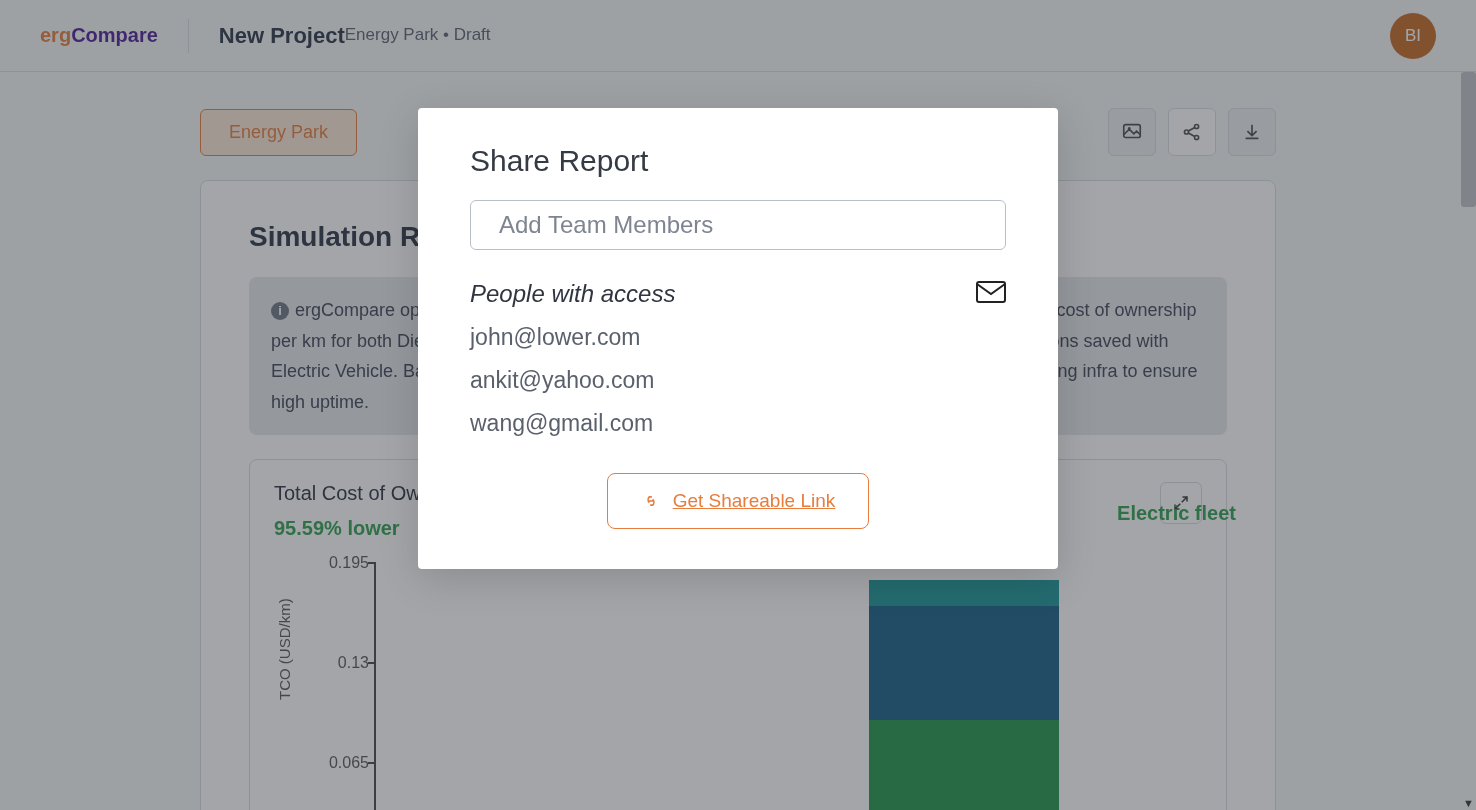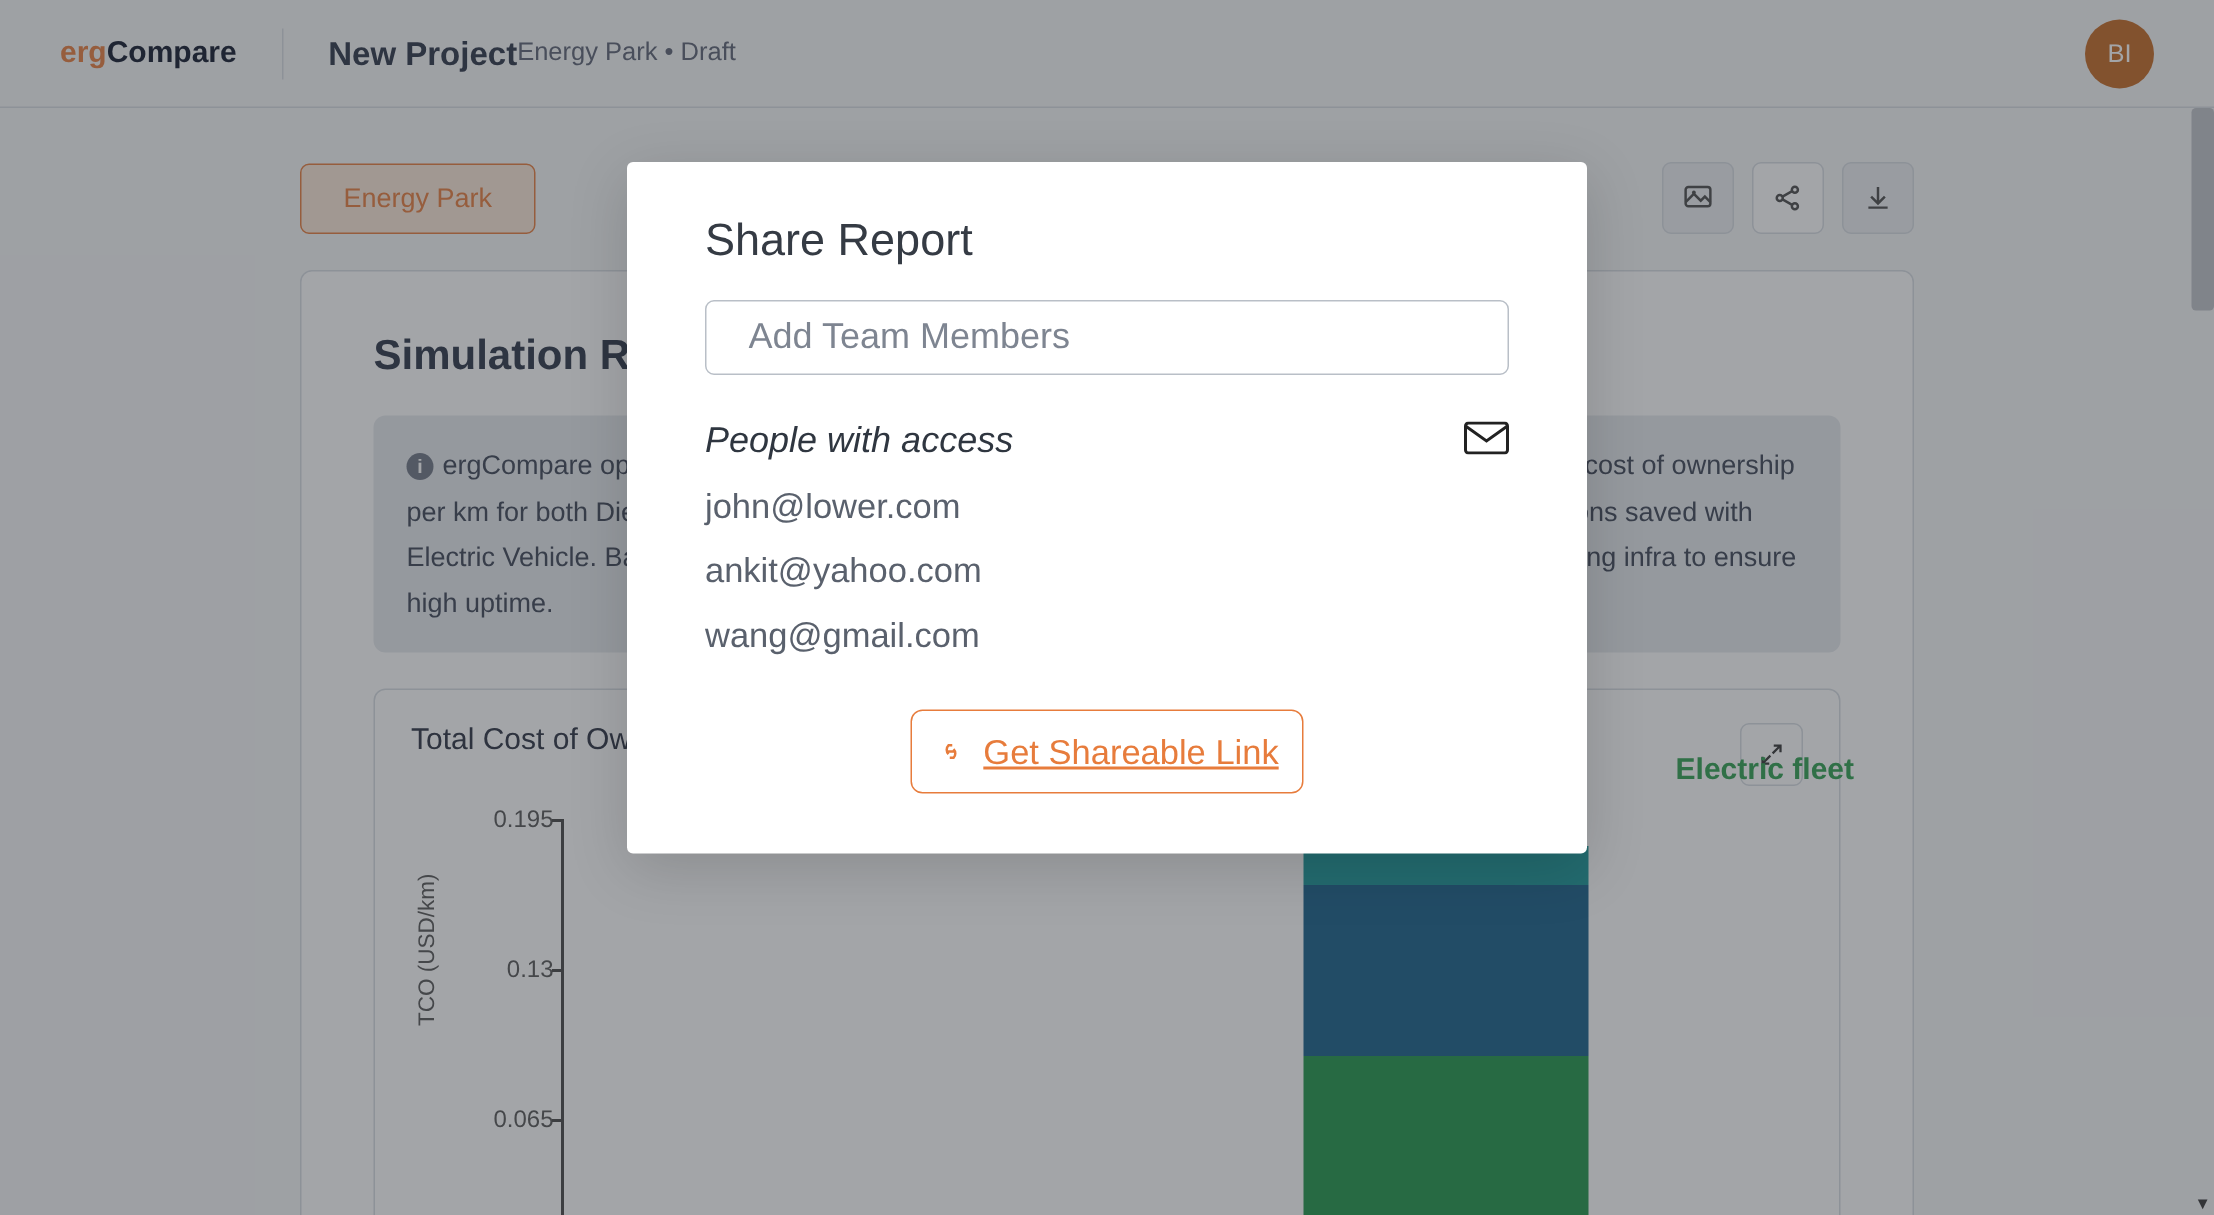--- a/index.html
+++ b/index.html
@@ -14,21 +14,21 @@
     --teal:#179598;
     --blue:#155D87;
     --green-dk:#1E9447;
   }
   *{box-sizing:border-box;font-family:'Segoe UI',Arial,sans-serif;}
   body{margin:0;background:var(--page-bg);width:1476px;height:810px;overflow:hidden;position:relative;color:var(--text);}
   
   .hdr{display:flex;align-items:center;height:72px;border-bottom:1px solid var(--bd);padding:0 40px;}
   .logo{font-size:20px;font-weight:600;}
   .logo .o{color:var(--orange);}
-  .logo .c{color:#0f172a;text-align:center;}
+  .logo .c{color:#4c1d95;text-align:center;}
   .divider{width:1px;height:34px;background:var(--bd);margin:0 30px;}
   .proj{display:flex;flex-direction:row;}
   .proj-title{font-size:22px;font-weight:600;color:#2B3346;}
   .proj-sub{font-size:17px;color:var(--text-muted);margin-top:2px;}
   .avatar{margin-left:auto;width:46px;height:46px;border-radius:50%;background:#C46821;color:#fff;display:flex;align-items:center;justify-content:center;font-size:17px;font-weight:500;}
   
   .ws{padding:0 200px;}
   .tabrow{display:flex;align-items:center;margin-top:36px;}
   .tab{padding:12px 28px;border:1px solid var(--orange);background:#FBE7D7;border-radius:6px;color:var(--orange);font-size:18px;font-weight:500;}
   .iconbtn{width:48px;height:48px;border:1px solid var(--bd);border-radius:6px;display:flex;align-items:center;justify-content:center;margin-left:12px;background:#EDEFF2;color:#555;}
@@ -57,21 +57,21 @@
   .overlay > .modal{pointer-events:auto;}
   .modal{background:#fff;border-radius:4px;width:640px;padding:36px 52px 40px 52px;box-shadow:0 10px 40px rgba(0,0,0,0.15);}
   .m-title{font-size:30px;color:#353B44;}
   .m-input{width:100%;margin-top:22px;border:1px solid #B9BFC7;border-radius:6px;padding:10px 28px;font-size:24px;color:#9097A2;background:#fff;outline:none;}
   .m-input::placeholder{color:#7E8591;}
   .row{display:flex;align-items:center;margin-top:30px;}
   .row-title{font-size:24px;color:#2F3640;font-style:italic;}
   .mail{margin-left:auto;}
   .mail svg{width:30px;height:22px;stroke:#222;stroke-width:2;fill:none;}
   .person{font-size:23px;color:#5A616D;margin-top:16px;}
-  .link-btn{margin:36px auto 0 auto;display:flex;align-items:center;justify-content:center;gap:12px;width:262px;height:56px;border:1px solid var(--orange);border-radius:8px;color:var(--orange);font-size:23px;font-weight:500;}
+  .link-btn{margin:36px auto 0 auto;display:flex;align-items:center;justify-content:center;gap:12px;width:262px;height:56px;border:1px solid var(--orange);border-radius:8px;color:var(--orange);font-size:19px;font-weight:500;}
   .link-btn span{text-decoration:underline;}
   .link-btn svg{width:20px;height:20px;stroke:var(--orange);stroke-width:2;fill:none;}
   
   .side-note{position:absolute;right:-10px;top:42px;color:var(--green);font-size:20px;font-weight:600;}
   .scroll-thumb{position:absolute;right:0;top:72px;width:15px;height:135px;background:#BFC3C8;border-radius:3px;}
   .scroll-arrow{position:absolute;right:0;bottom:0;width:15px;height:15px;display:flex;align-items:center;justify-content:center;font-size:11px;color:#333;}
 </style>
 </head>
 <body>
 
@@ -117,20 +117,21 @@
   <div class="card">
     <div class="card-title">Simulation Results</div>
     <div class="info">
       <span class="info-ic">i</span><span>ergCompare optimized the charging strategy for your Electric Vehicle fleet, determined the total cost of ownership per km for both Diesel and Electric Vehicle vehicles, and has estimated the amount of CO2 emissions saved with Electric Vehicle. Based on existing public charging infrastructure and usage, we recommend charging infra to ensure high uptime.</span>
     </div>
 
     <div class="chartcard">
       <div class="chart-head">
         <div>
           <div class="chart-t">Total Cost of Ownership</div>
+          <div class="chart-sub">95.59% lower</div>
         </div>
         <div class="expand">
           <svg viewBox="0 0 24 24">
               <path d="M14 4 H20 V10 M20 4 L13 11 M10 20 H4 V14 M4 20 L11 13"></path>
             </svg>
         </div>
       </div>
       <div class="side-note">Electric fleet</div>
 
       <div class="chart">

